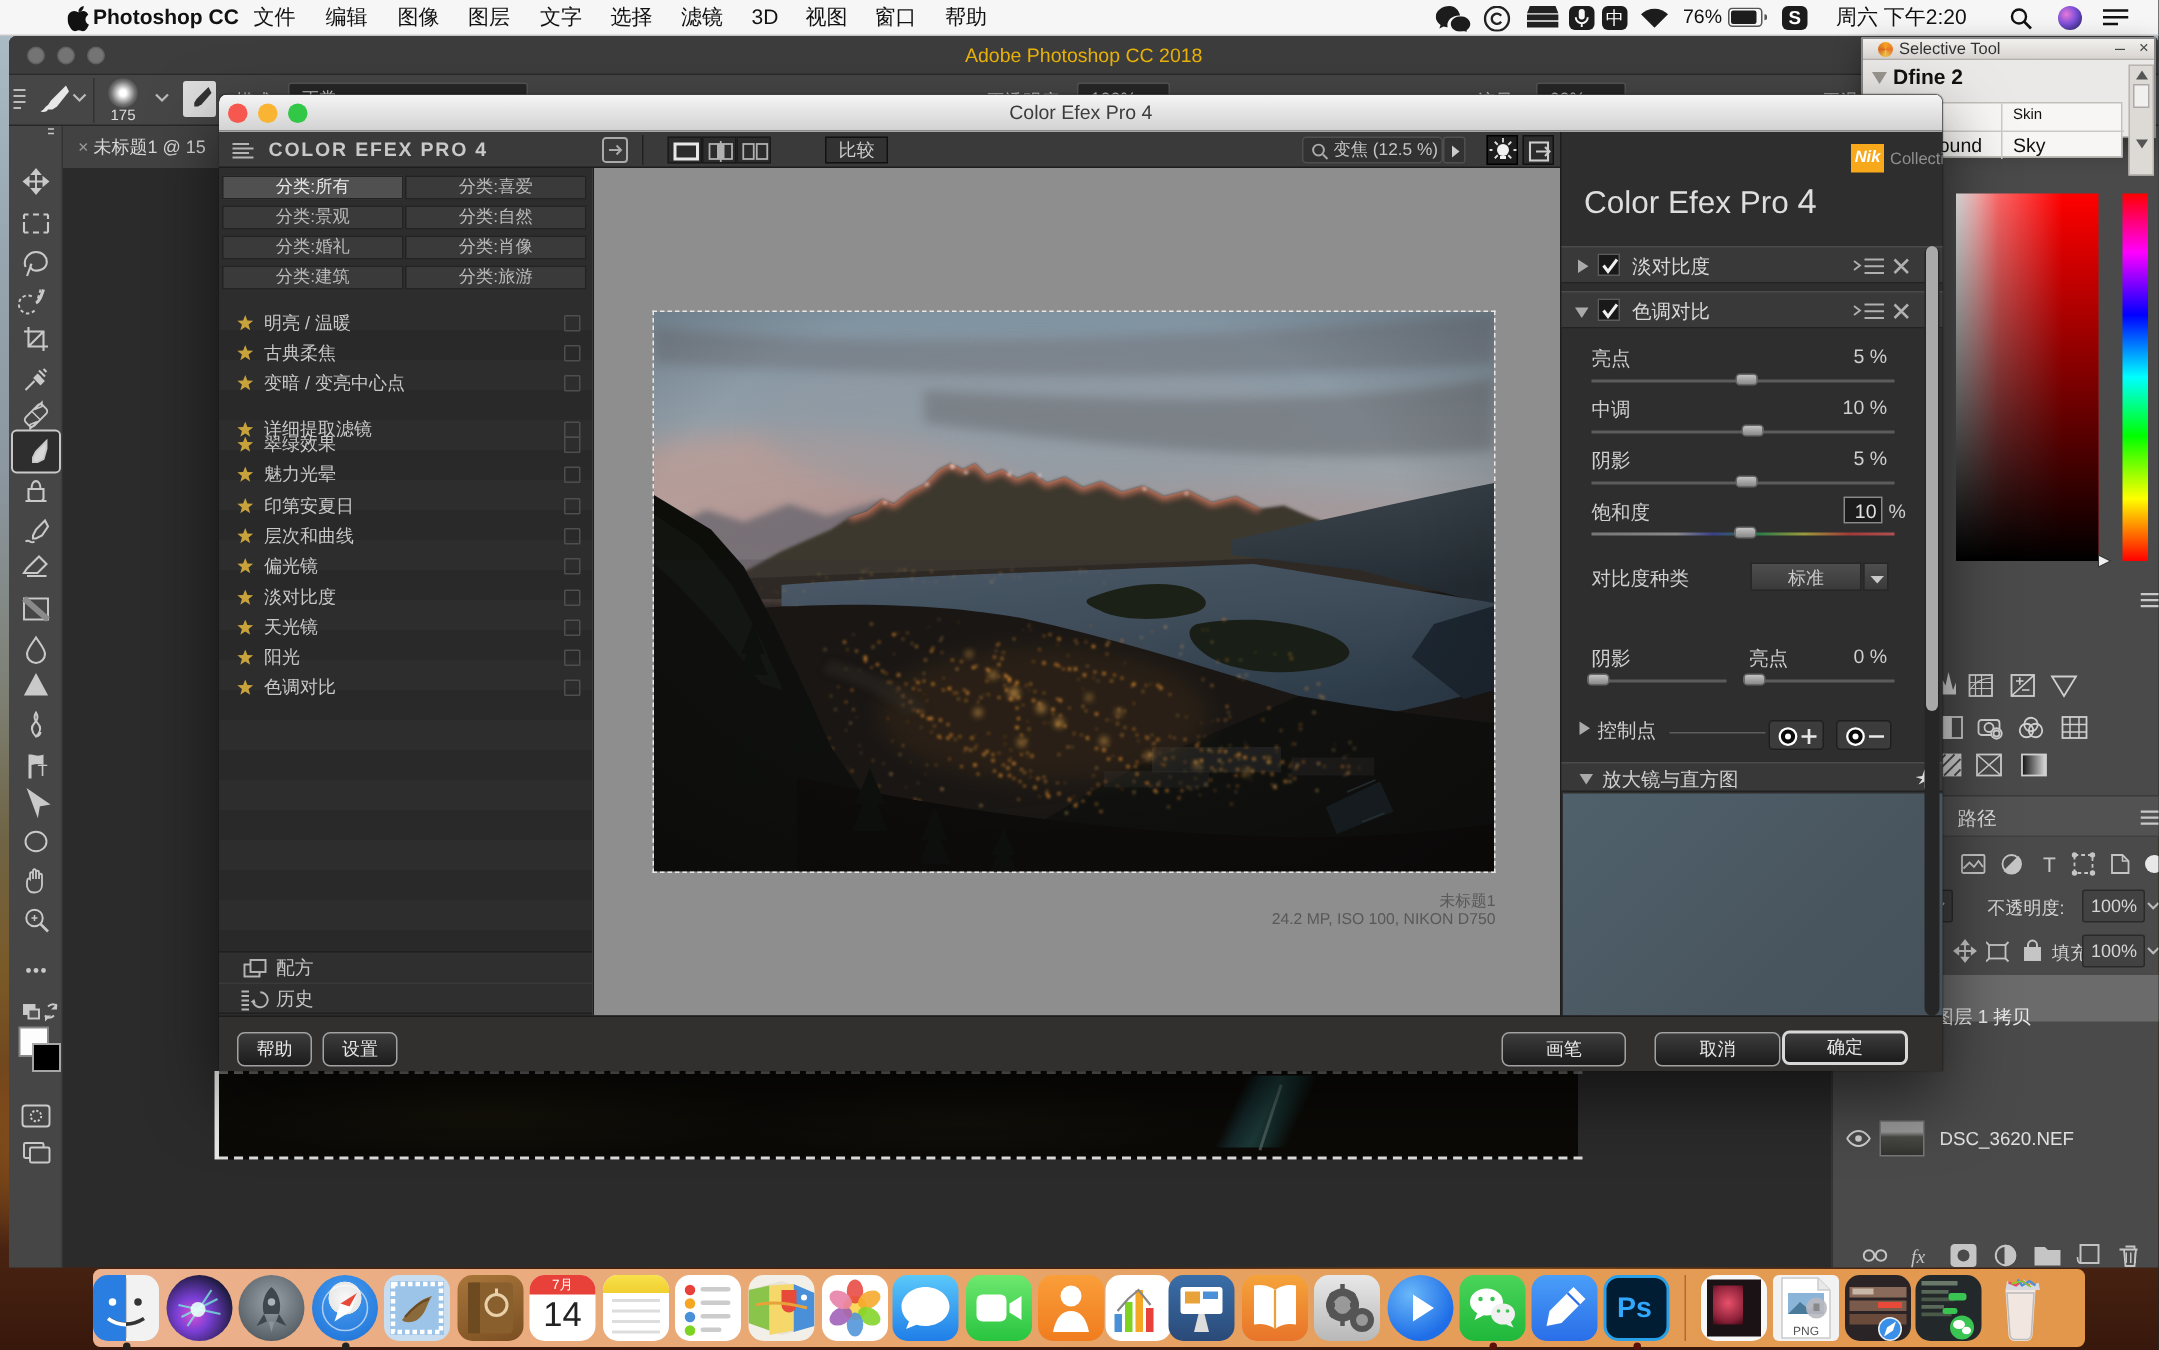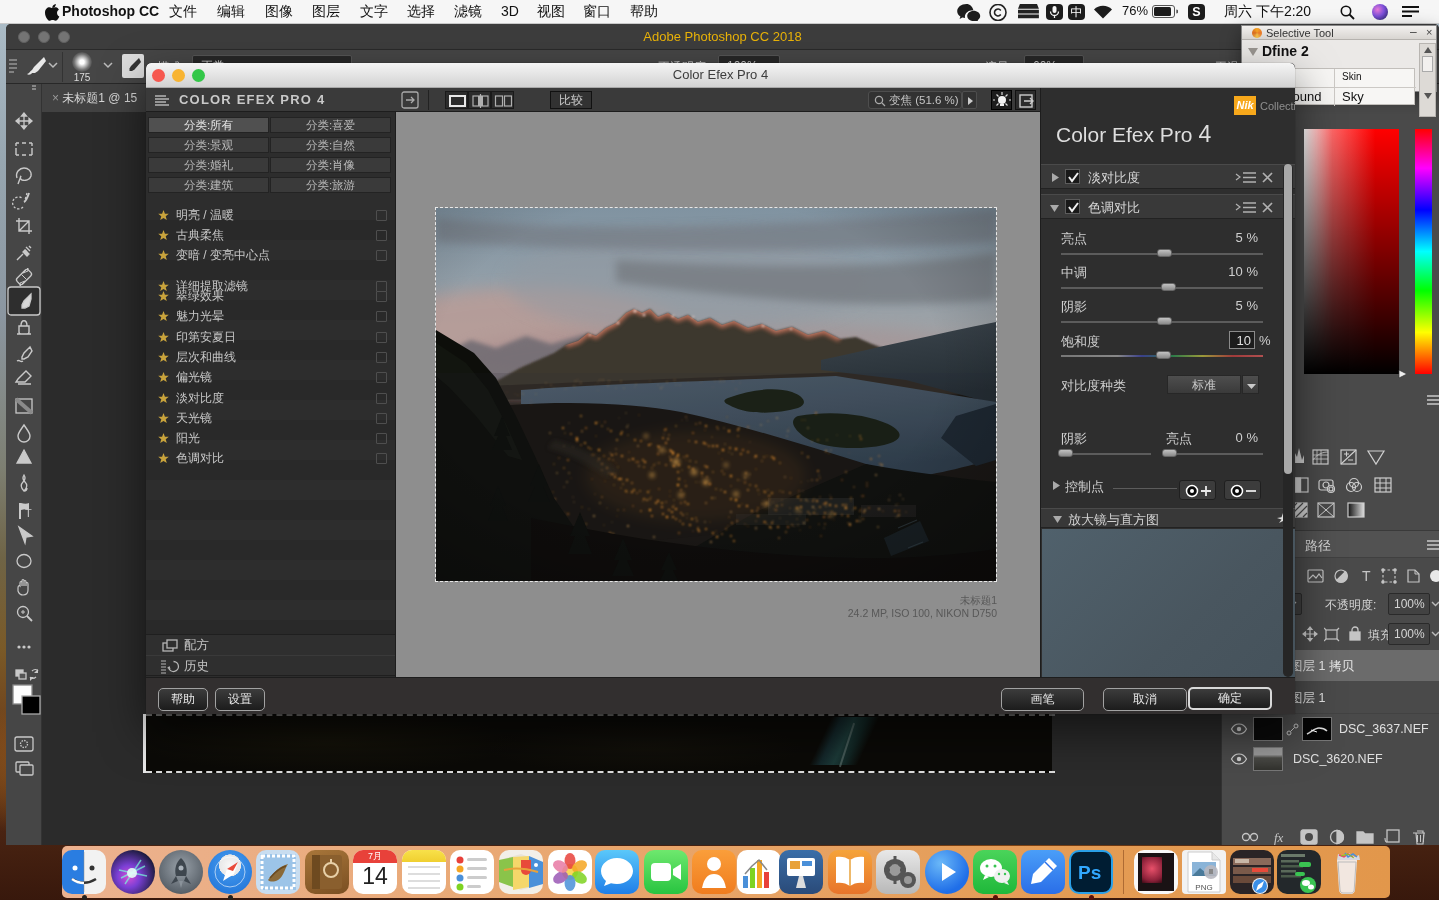--- a/index.html
+++ b/index.html
@@ -368,42 +368,22 @@
           <rect x="2" y="7" width="10" height="8" fill="#c5c5c5"></rect>
           <path d="M4 7V5a3 3 0 0 1 6 0v2"></path>
         </svg>
       <span class="ab" style="left:146px;top:7px">填充:</span>
       <span class="ab" style="left:166px;top:3px;width:42px;height:22px;border:1px solid #2a2a2a;background:#424242;border-radius:2px;line-height:20px;padding-left:5px">100%</span>
         <svg class="ab" style="left:209px;top:11px" width="9" height="6">
           <path d="M1 1l3.5 3.5L8 1" stroke="#bbb" stroke-width="1.4" fill="none"></path>
         </svg>
     </div>
     <div class="ab" style="left:0;top:566px;width:218px;height:31px;background:#6b6b6b;color:#e9e9e9;font-size:12.5px">
-        <span style="position:absolute;left:68px;top:8px">图层 1 拷贝</span>
+        <span style="position:absolute;left:68px;top:20px">图层 1 拷贝</span>
       </div>
-    <div class="ab" style="left:0;top:598px;width:218px;height:31px;color:#e0e0e0;font-size:12.5px">
-        <span style="position:absolute;left:68px;top:8px">图层 1</span>
-      </div>
-    <div class="ab" style="left:0;top:629px;width:218px;height:31px;color:#e0e0e0;font-size:12.5px;border-top:1px solid #424242">
-      <svg class="ab" style="left:8px;top:9px" width="18" height="12" viewBox="0 0 18 12">
-          <path d="M9 1C4 1 1.5 6 1.5 6S4 11 9 11s7.5-5 7.5-5S14 1 9 1z" fill="none" stroke="#cfcfcf" stroke-width="1.2"></path>
-          <circle cx="9" cy="6" r="2.2" fill="#cfcfcf"></circle>
-        </svg>
-      <span class="ab" style="left:31px;top:3px;width:30px;height:24px;background:#0a0a0a;border:1px solid #777"></span>
-      <svg class="ab" style="left:63px;top:8px" width="14" height="14" stroke="#bbb" fill="none">
-          <circle cx="4" cy="11" r="2"></circle>
-          <circle cx="11" cy="4" r="2"></circle>
-          <path d="M5.5 9.5 9.5 5.5"></path>
-        </svg>
-      <span class="ab" style="left:80px;top:3px;width:30px;height:24px;background:#050505;border:1px solid #777"><svg width="28" height="22">
-            <path d="M4 16c4-2 8-6 12-6 3 0 6 1 8 3" stroke="#ddd" fill="none" stroke-width="1.5"></path>
-            <path d="M8 12l6 2" stroke="#fff" stroke-width="1"></path>
-          </svg></span>
-      <span class="ab" style="left:117px;top:8px">DSC_3637.NEF</span>
-    </div>
     <div class="ab" style="left:0;top:660px;width:218px;height:32px;color:#e0e0e0;font-size:12.5px">
       <svg class="ab" style="left:8px;top:9px" width="18" height="12" viewBox="0 0 18 12">
           <path d="M9 1C4 1 1.5 6 1.5 6S4 11 9 11s7.5-5 7.5-5S14 1 9 1z" fill="none" stroke="#cfcfcf" stroke-width="1.2"></path>
           <circle cx="9" cy="6" r="2.2" fill="#cfcfcf"></circle>
         </svg>
       <span class="ab" style="left:31px;top:3px;width:30px;height:24px;background:linear-gradient(#9a9a9a 30%,#4a4a46 45%,#32322e);border:1px solid #777"></span>
       <span class="ab" style="left:71px;top:8px">DSC_3620.NEF</span>
     </div>
     <svg class="ab" style="left:18px;top:744px" width="200" height="18" stroke="#c5c5c5" fill="none" stroke-width="1.3">
       <g>
@@ -489,21 +469,21 @@
           <path d="M9 4h5v10H9z" fill="#b0b0b0"></path>
         </svg></span>
     <span class="ab" style="left:345px;top:3px;width:23px;height:18px;background:#2c2c2c;border:1px solid #1a1a1a"><svg width="23" height="18">
           <rect x="3.5" y="4" width="7" height="10" fill="none" stroke="#b0b0b0" stroke-width="1.2"></rect>
           <rect x="12.5" y="4" width="7" height="10" fill="none" stroke="#b0b0b0" stroke-width="1.2"></rect>
         </svg></span>
     <span class="ab" style="left:404px;top:3px;width:42px;height:18px;background:#323232;border:1px solid #111;color:#ccc;font-size:12px;text-align:center;line-height:17px">比较</span>
     <span class="ab" style="left:722px;top:3px;width:94px;height:18px;background:#323232;border:1px solid #4e4e4e;border-radius:3px;color:#c5c5c5;font-size:11.5px;line-height:17px"><svg style="position:absolute;left:5px;top:3px" width="12" height="12">
           <circle cx="5" cy="5" r="3.6" fill="none" stroke="#aaa" stroke-width="1.3"></circle>
           <path d="M8 8l3 3" stroke="#aaa" stroke-width="1.3"></path>
-        </svg><span style="margin-left:20px">变焦 (51.6 %)</span></span>
+        </svg><span style="margin-left:20px">变焦 (12.5 %)</span></span>
     <span class="ab" style="left:816px;top:3px;width:15px;height:18px;background:#323232;border:1px solid #4e4e4e;border-radius:2px"><svg width="15" height="18">
           <path d="M5 5l5 4-5 4z" fill="#ccc"></path>
         </svg></span>
     <span class="ab" style="left:845px;top:2px;width:21px;height:20px;background:#1d1d1d;border:1px solid #000"><svg width="21" height="20">
           <circle cx="10" cy="9" r="4" fill="#f2f2f2"></circle>
           <path d="M8 13h4v2H8z" fill="#f2f2f2"></path>
           <g stroke="#ddd" stroke-width="1.2">
             <path d="M10 1v3M10 16v0M3 9H1M19 9h-2M4.5 3.5l2 2M15.5 3.5l-2 2M4.5 14.5l2-2M15.5 14.5l-2-2"></path>
           </g>
         </svg></span>

